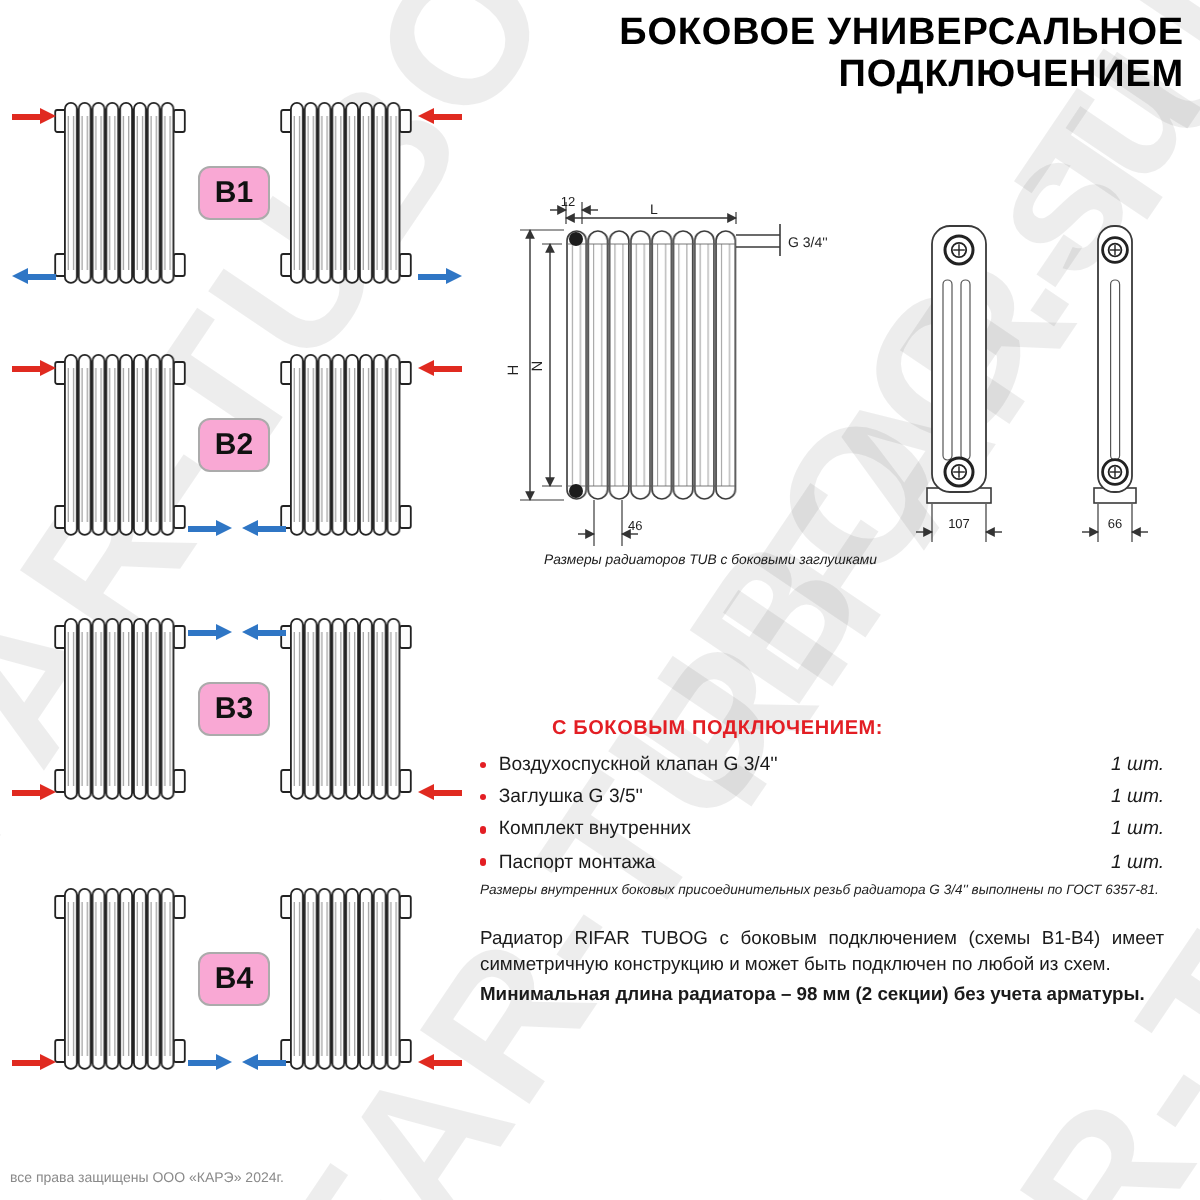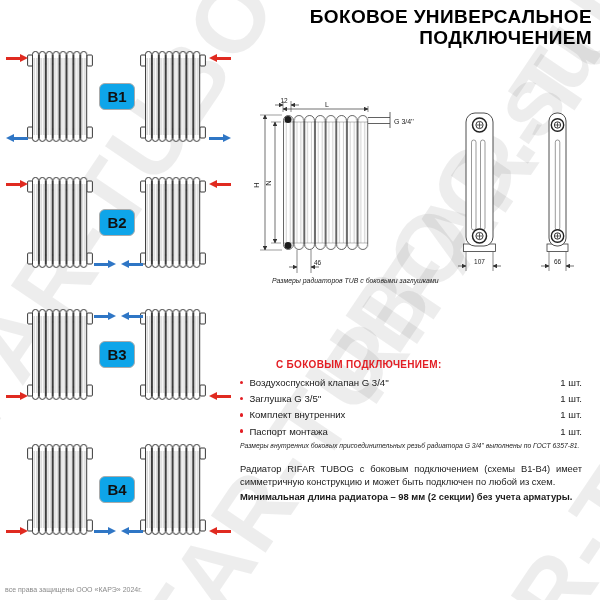--- a/index.html
+++ b/index.html
@@ -14,21 +14,21 @@
   .wm3{left:300px;top:360px}
   .wm4{left:360px;top:780px}
   
   .title{position:absolute;top:6px;right:8px;text-align:right;z-index:2;
          font-weight:bold;font-size:19px;line-height:21px;letter-spacing:.4px;color:#000000;}
   
   .scheme-row{position:absolute;left:0;width:236px;height:93px;z-index:1;}
   .row-b1{top:50px}.row-b2{top:176px}.row-b3{top:308px}.row-b4{top:443px}
   .rad{position:absolute;width:66px;height:93px;top:0;}
   .rad-left{left:27px}.rad-right{left:140px}
-  .badge{position:absolute;left:99px;top:33px;width:34px;height:25px;background:#0ea5e9;
+  .badge{position:absolute;left:99px;top:33px;width:34px;height:25px;background:#f9a8d4;
          border:1.2px solid #ababab;border-radius:6px;display:flex;align-items:center;
          justify-content:center;font-weight:bold;font-size:15px;color:#111;z-index:2;}
   
   .arrow{position:absolute;width:22px;height:9px;z-index:2;}
   .arrow::before{content:"";position:absolute;top:3.1px;height:2.8px;width:15px;background:currentColor;}
   .dir-right::before{left:0}
   .dir-right::after{content:"";position:absolute;right:0;top:0;width:0;height:0;
       border-left:8px solid currentColor;border-top:4.5px solid transparent;border-bottom:4.5px solid transparent;}
   .dir-left::before{right:0}
   .dir-left::after{content:"";position:absolute;left:0;top:0;width:0;height:0;
@@ -48,21 +48,21 @@
   .caption{position:absolute;left:272px;top:277px;width:175px;font-size:6.9px;
            font-style:italic;color:#1a1a1a;z-index:1;}
   
   .kit{position:absolute;left:240px;top:359px;width:342px;z-index:1;}
   .kit-h1{font-size:10px;font-weight:bold;color:#111;margin-bottom:4px;}
   .kit-h2{font-size:10px;font-weight:bold;color:#e31e24;letter-spacing:.3px;margin-bottom:7px;margin-left:36px;}
   .kit-item{display:flex;align-items:flex-end;font-size:9.6px;margin-bottom:5.2px;}
   .kit-item .dot{width:3.4px;height:3.4px;border-radius:50%;background:#e31e24;
                  align-self:center;margin-right:6px;flex:0 0 auto;}
   .kit-item .lbl{flex:1 1 auto;}
-  .kit-item .qty{flex:0 0 auto;}
+  .kit-item .qty{flex:0 0 auto;font-style:italic;}
   .kit-note{font-size:6.8px;font-style:italic;color:#222;margin:3px 0 0 0;}
   .desc{font-size:9.4px;line-height:13.4px;text-align:justify;margin:0;}
   .desc-first{margin-top:13px;}
   .desc-bold{font-weight:bold;text-align:left;margin-top:1px;}
   
   .copyright{position:absolute;left:5px;bottom:7px;font-size:7px;color:#8a8a8a;z-index:1;}
   .defs-holder{position:absolute;width:0;height:0;overflow:hidden;}
 </style>
 </head>
 <body>

